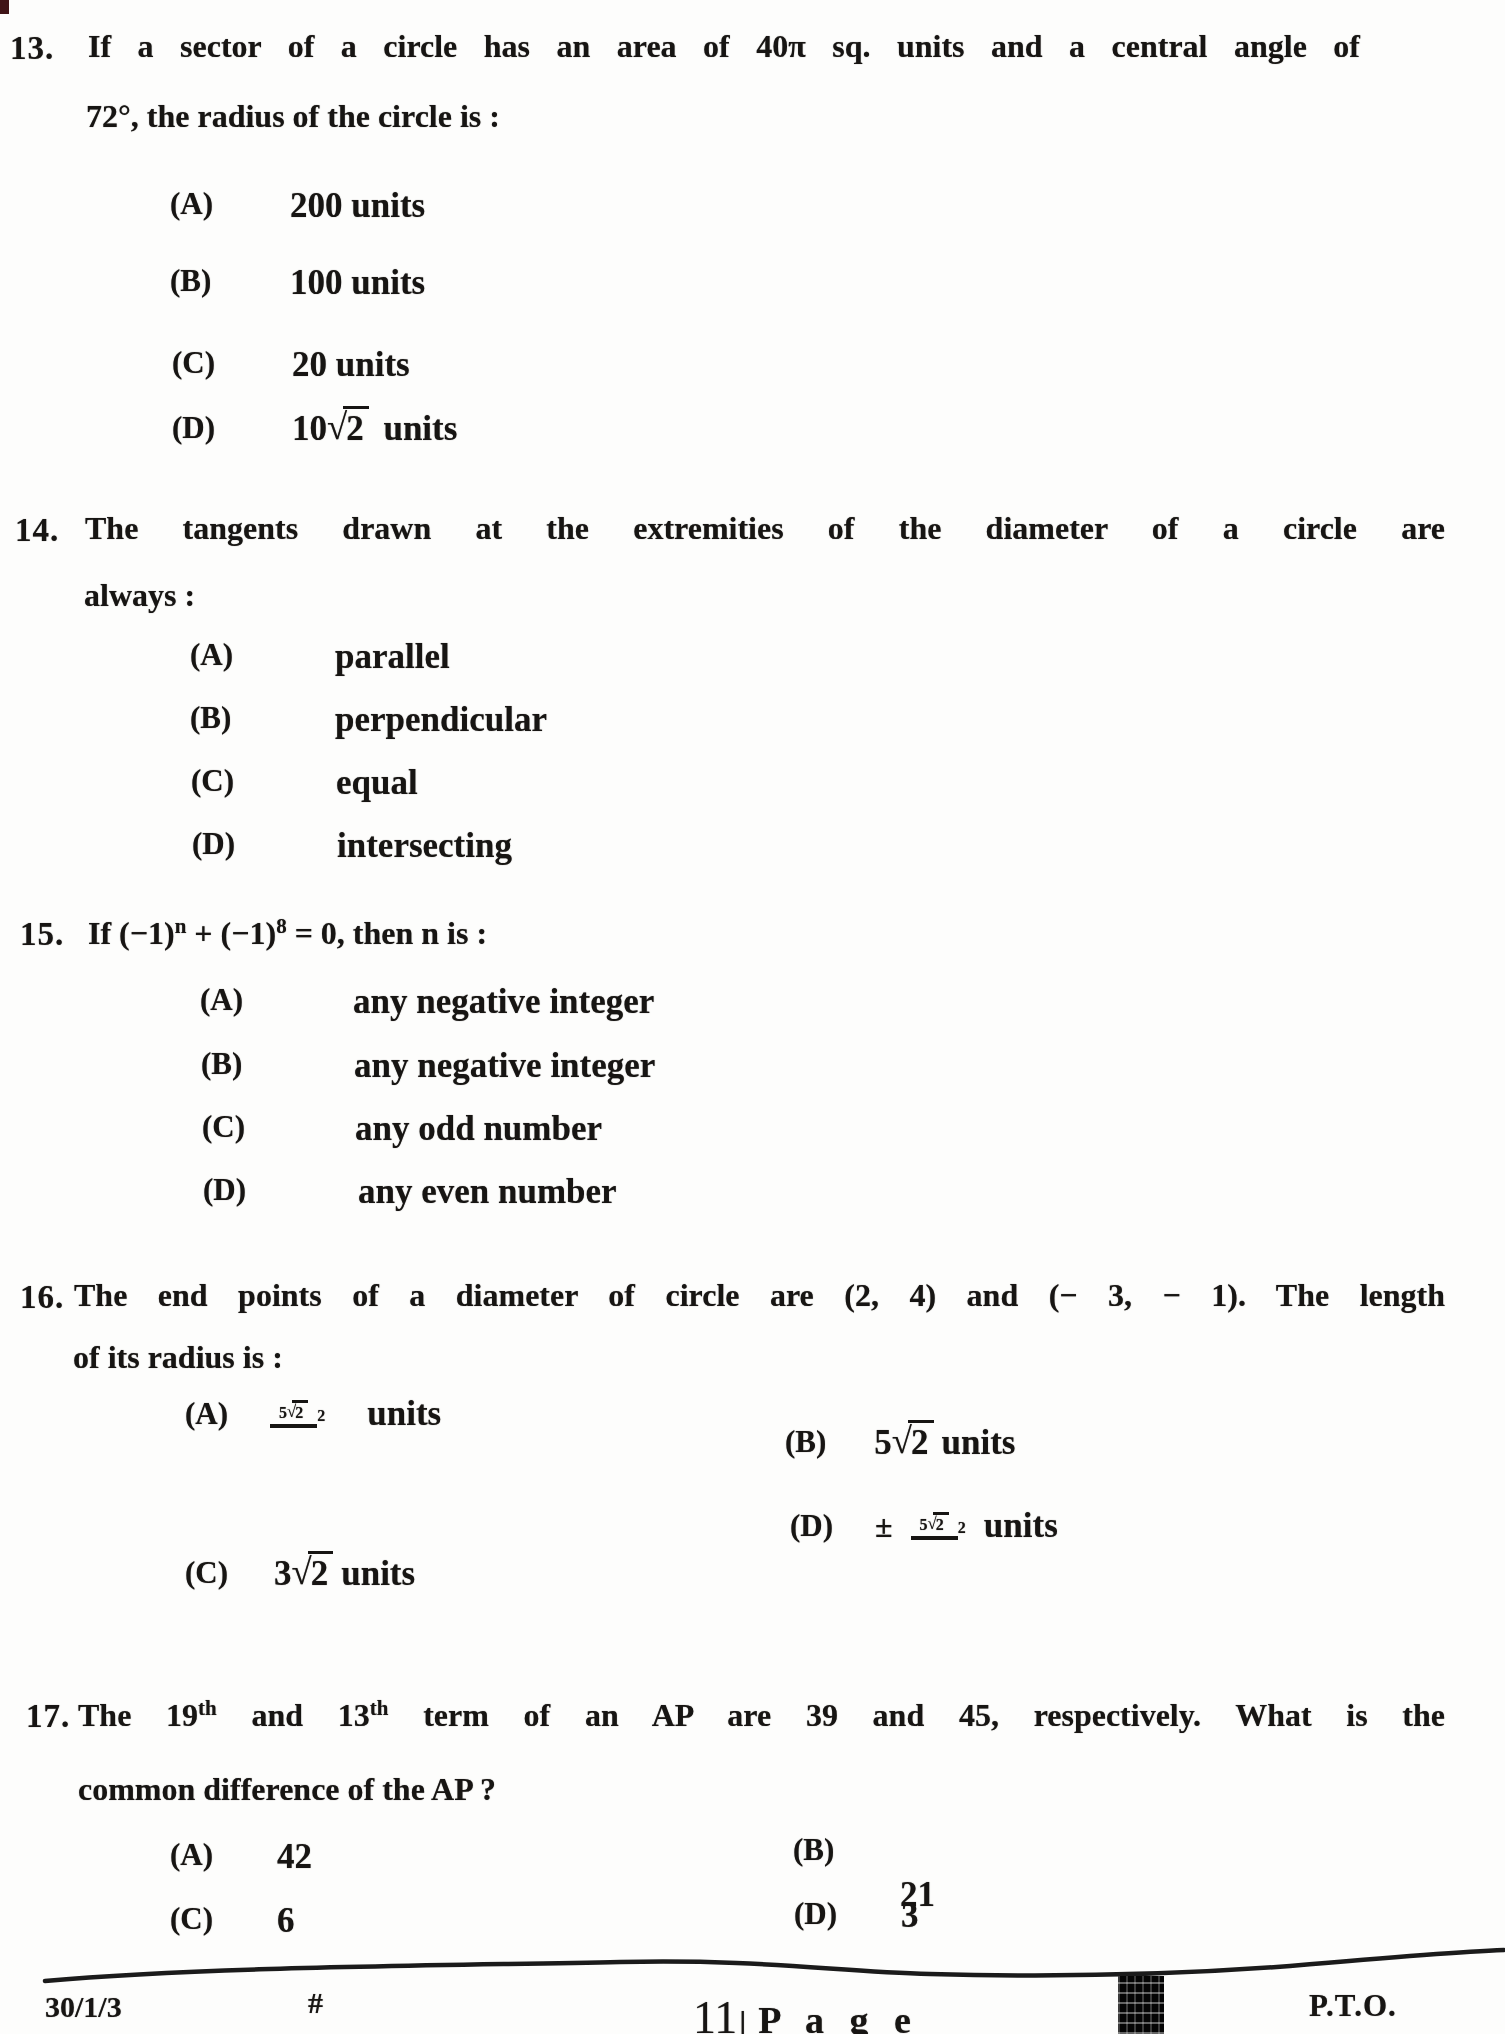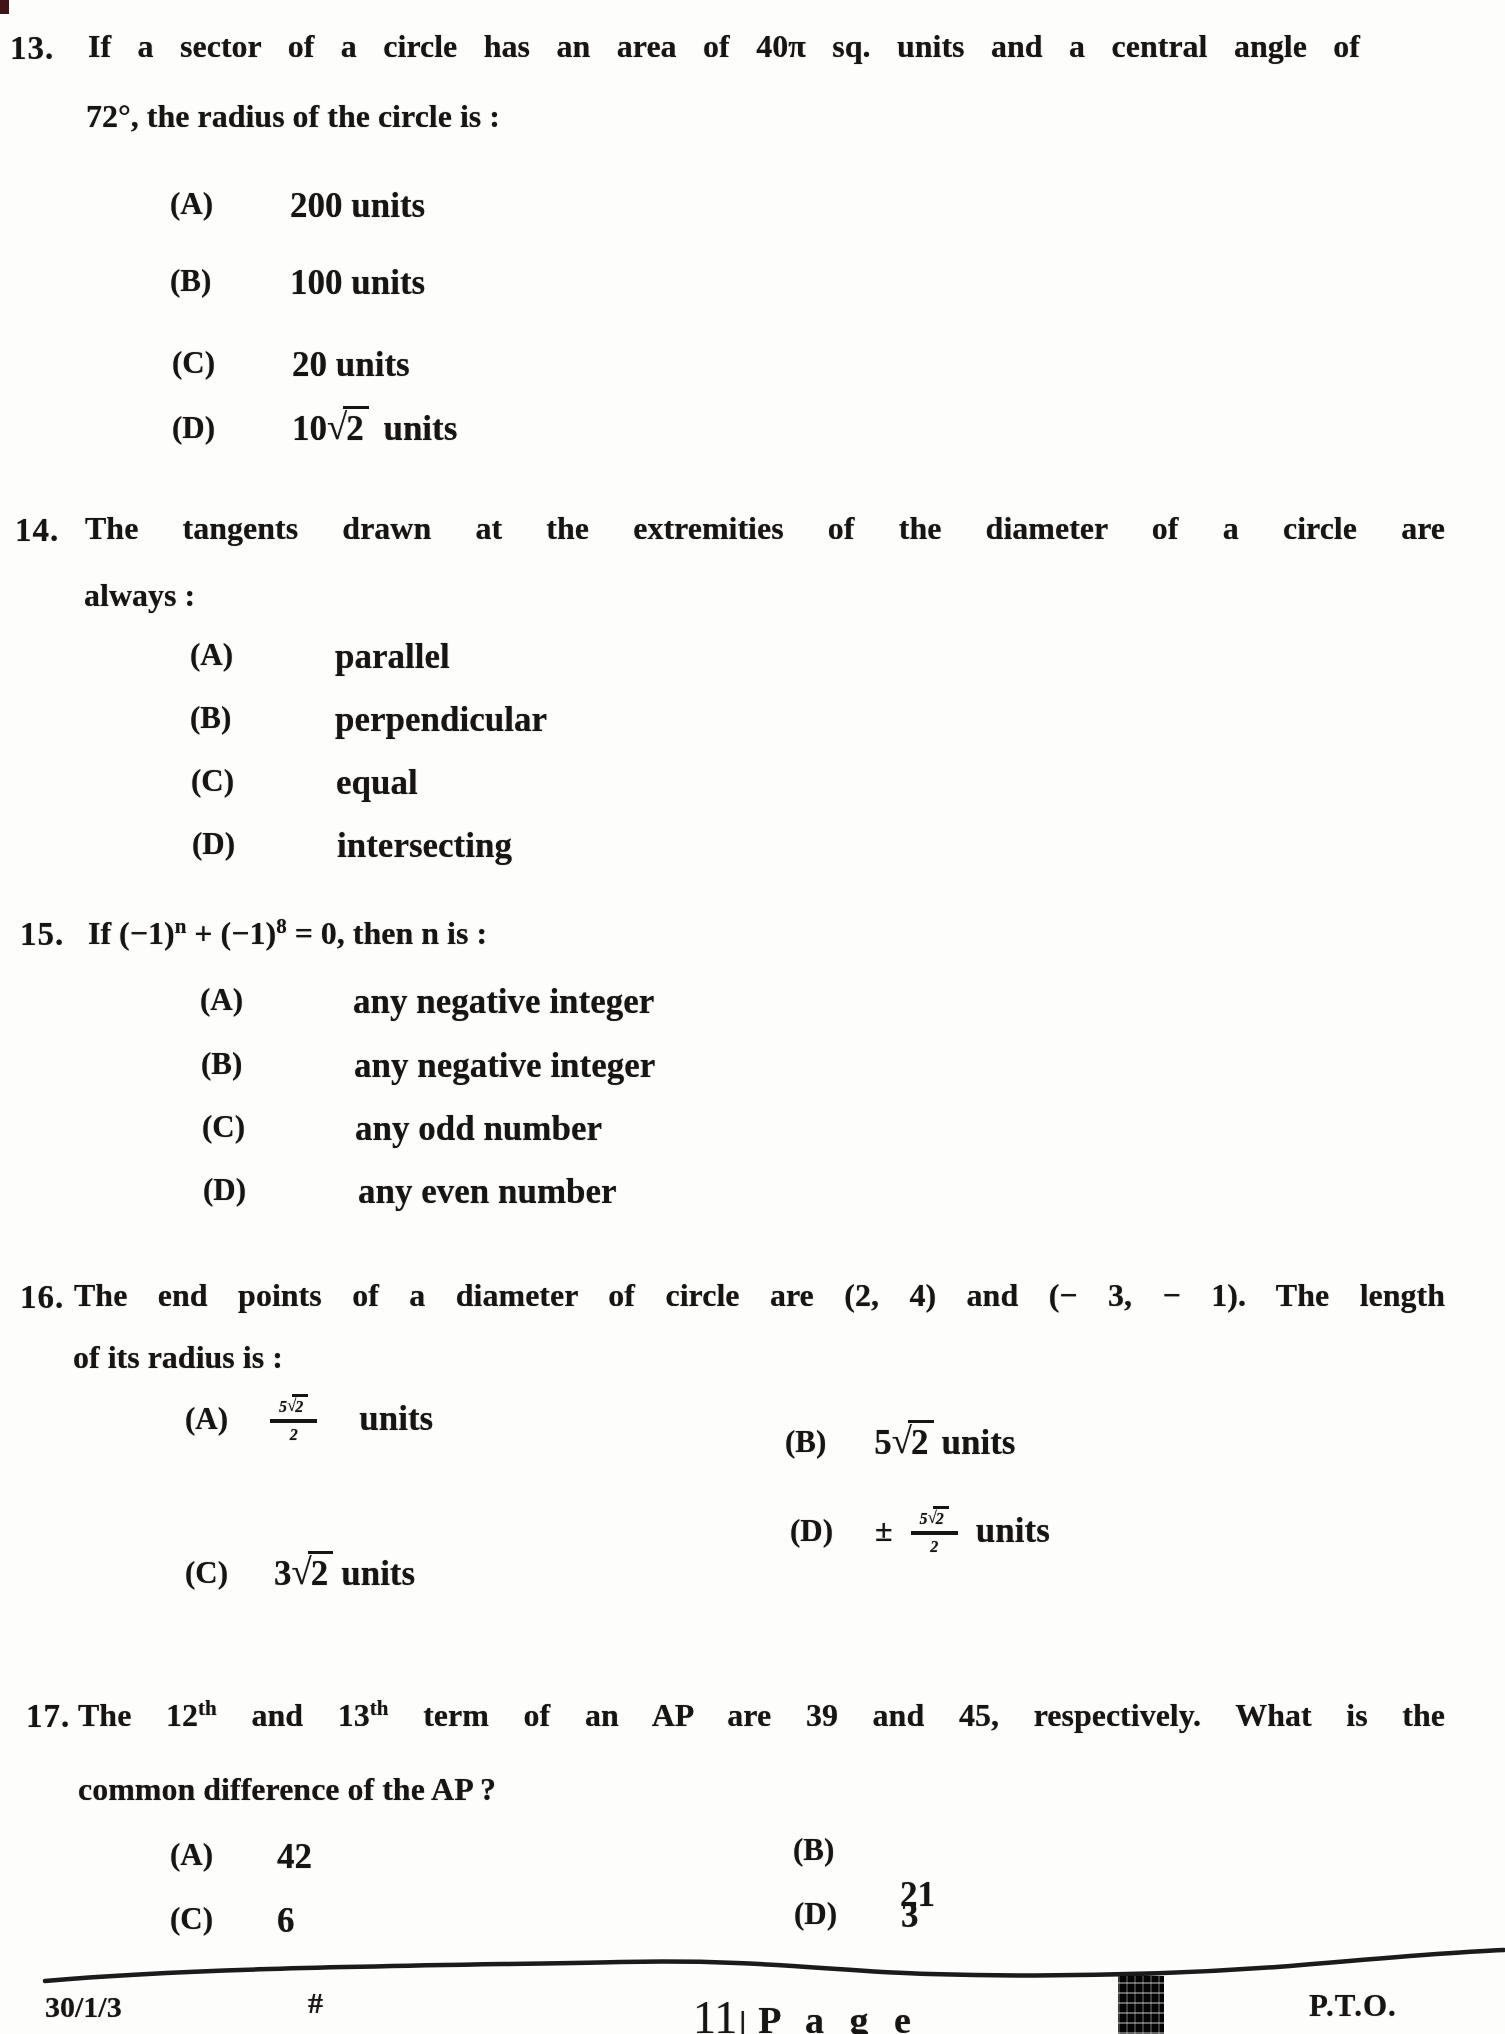--- a/index.html
+++ b/index.html
@@ -22,22 +22,22 @@
   .opttext{ font-size:35px; font-weight:700; }
   .sup{ font-size:21px; vertical-align:11px; }
   .sqrt{ white-space:nowrap; }
   .rs{ display:inline-block; font-size:1.05em; transform:translateY(-1px); }
   .rad{
     display:inline-block; line-height:1.05;
     border-top:3.5px solid currentColor;
     padding:2px 5px 0 3px; margin-left:-4px;
   }
   .frac{
-    display:inline-flex; flex-direction:column; align-items:center;
-    line-height:1.05; text-align:center;font-style:italic;
+    display:inline-flex; align-items:center;
+    line-height:1.05; text-align:center;
   }
   .fnum{ padding:0 9px 3px; border-bottom:4px solid currentColor; }
   .fden{ padding-top:4px; }
   .optrow{ position:absolute; display:flex; align-items:center; white-space:nowrap; }
   .pm{ font-size:32px; font-weight:700; }
   .footer-text{ font-size:30px; font-weight:700; }
   .pnum{ font-size:46px; font-weight:400; }
   .ppipe{ font-size:32px; font-weight:700; margin:0 12px 0 2px; }
   .pword{ font-size:38px; font-weight:700; letter-spacing:8px; }
   .pto{ font-size:31px; font-weight:700; letter-spacing:1px;margin-left:26px; }
@@ -150,21 +150,21 @@
         <span class="fnum"><span>5</span><span class="sqrt"><span class="rs">√</span><span class="rad">2</span></span></span>
         <span class="fden">2</span>
       </span>
       <span class="opttext">units</span>
     </div>
   </section>
 
   <section>
     <div class="abs qnum" style="left:26px;top:1698px">17.</div>
     <div class="abs qline just" style="left:78px;top:1696px;width:1367px">
-      <span>The 12</span><span class="sup">th</span><span> and 13</span><span class="sup">th</span><span> term of an AP are 39 and 45, respectively. What is the</span>
+      <span>The 19</span><span class="sup">th</span><span> and 13</span><span class="sup">th</span><span> term of an AP are 39 and 45, respectively. What is the</span>
     </div>
     <div class="abs qline" style="left:78px;top:1771px">common difference of the AP ?</div>
 
     <div class="abs optlabel" style="left:170px;top:1837px">(A)</div>
     <div class="abs opttext" style="left:277px;top:1837px">42</div>
 
     <div class="abs optlabel" style="left:793px;top:1832px">(B)</div>
     <div class="abs opttext" style="left:900px;top:1875px">21</div>
 
     <div class="abs optlabel" style="left:170px;top:1901px">(C)</div>

